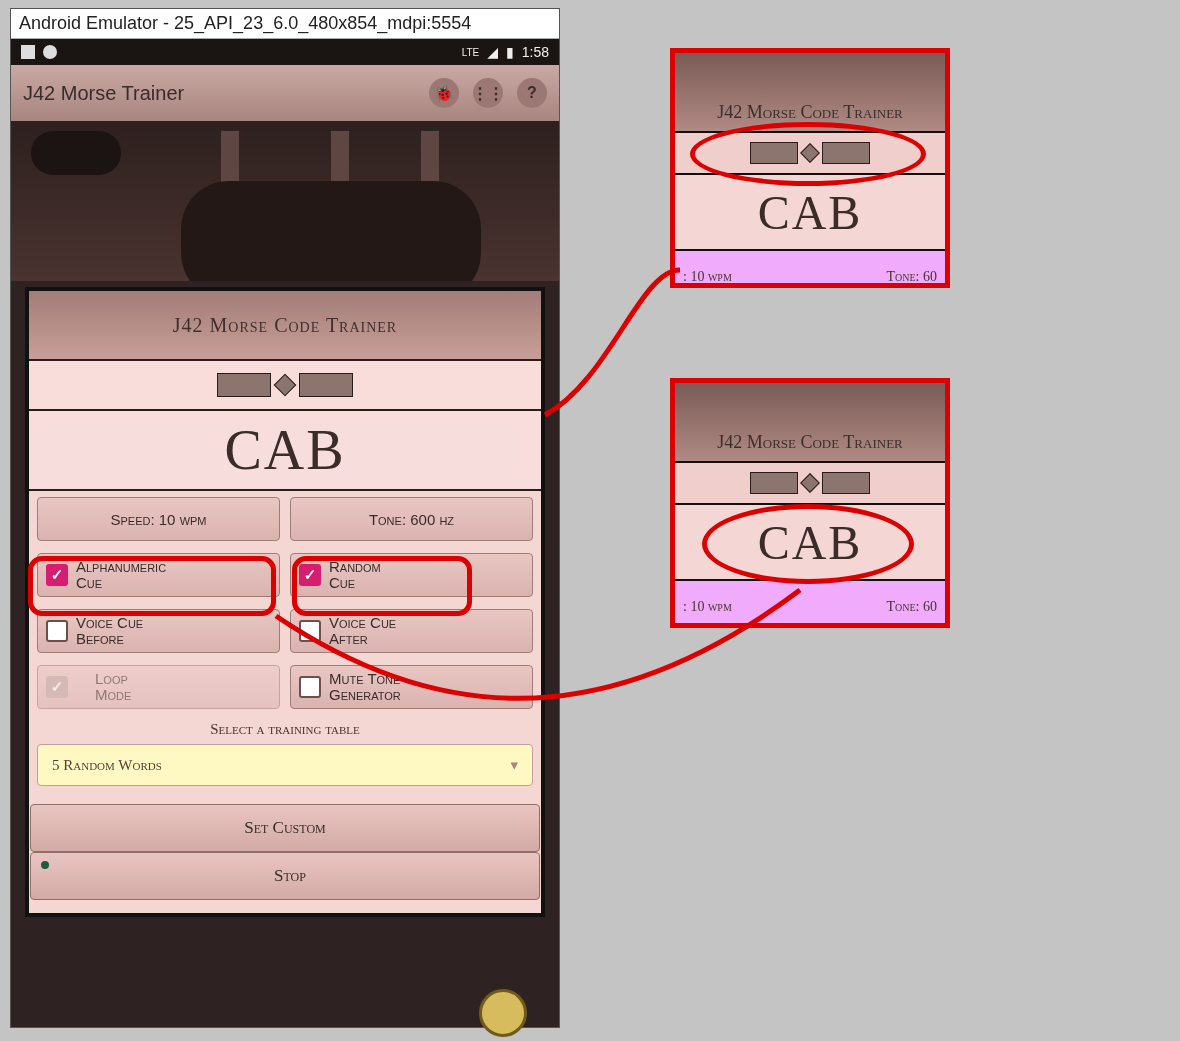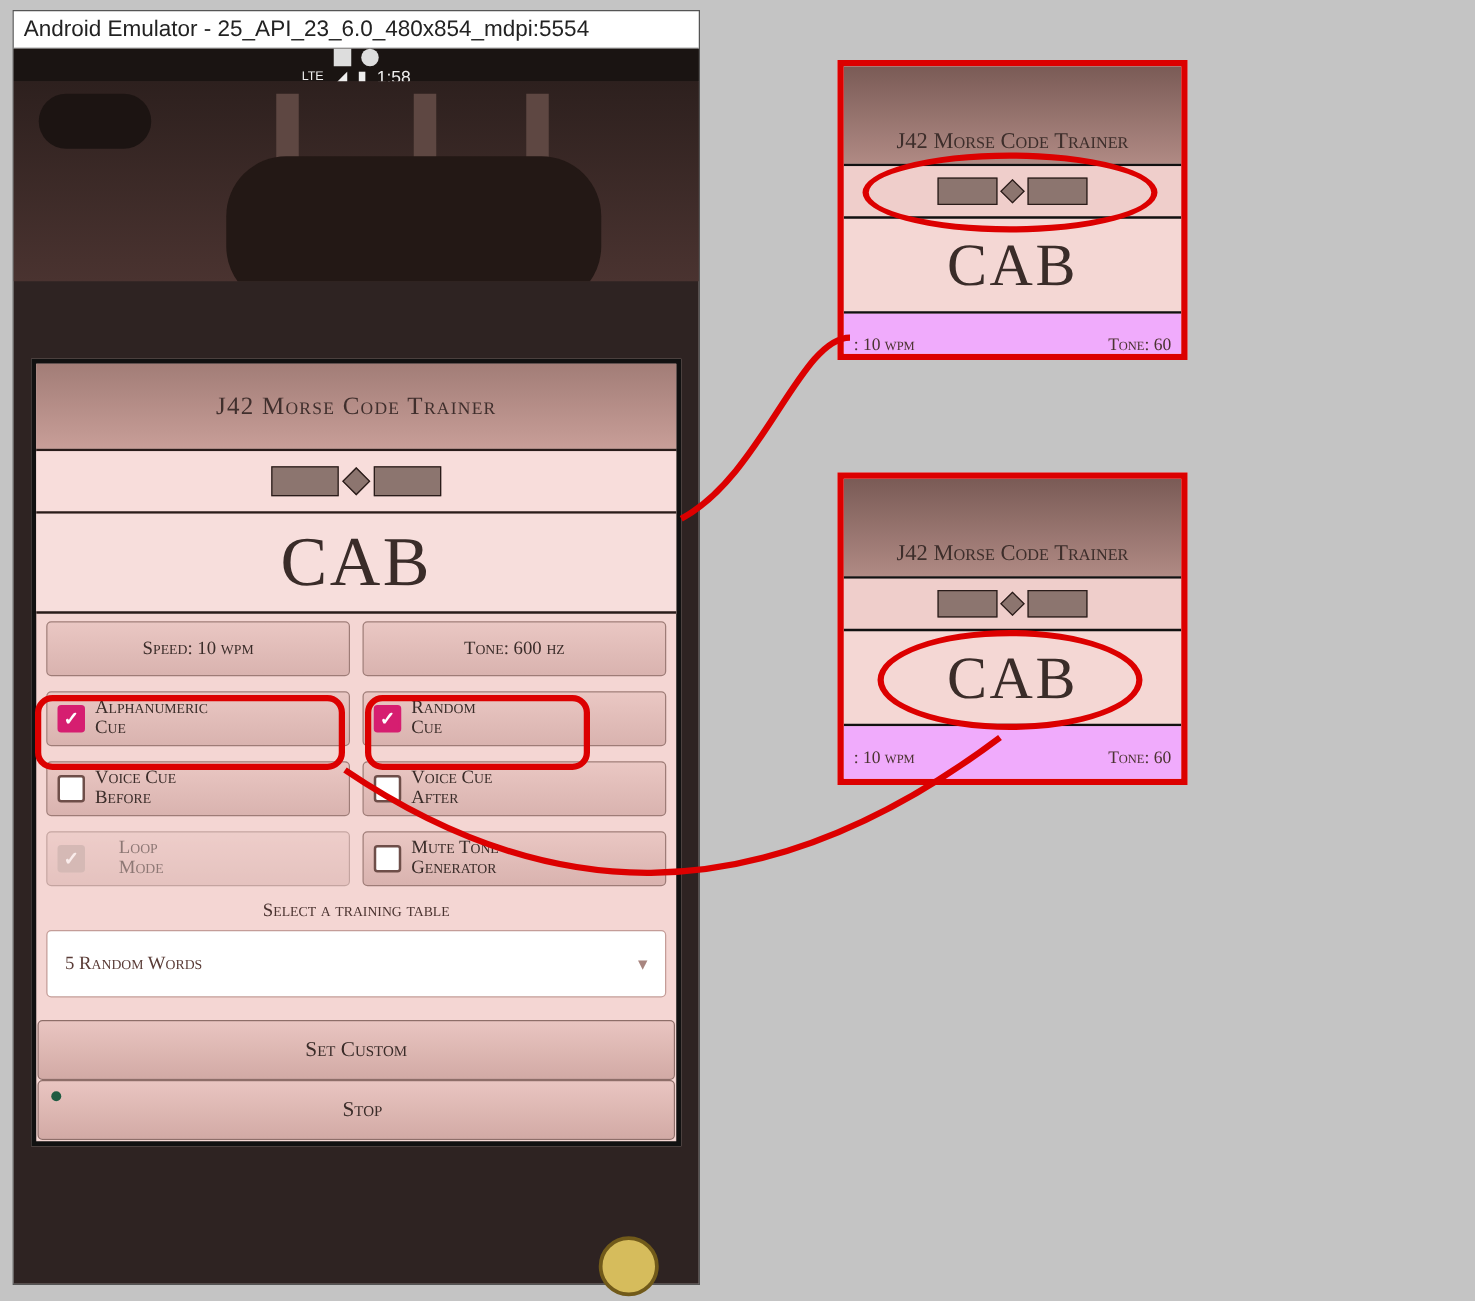--- a/index.html
+++ b/index.html
@@ -35,21 +35,20 @@
   
   .statusbar {
     height: 26px;
     display: flex;
     align-items: center;
     justify-content: space-between;
     padding: 0 10px;
     color: #eee;
     font-size: 14px;
     background: #1a1412;
-    flex-direction: column;
   }
   .statusbar .left, .statusbar .right { display: flex; gap: 8px; align-items: center; }
   .sb-icon { width: 14px; height: 14px; background: #ddd; }
   .sb-icon.round { border-radius: 7px; }
   
   .appbar {
     height: 56px;
     background: linear-gradient(#caa9a4,#a8857f);
     display: flex; align-items: center; justify-content: space-between;
     padding: 0 12px;
@@ -128,21 +127,21 @@
     padding: 6px 8px;
   }
   .pill {
     flex: 1;
     height: 44px;
     background: linear-gradient(#eac7c3,#d9b3af);
     border: 1px solid #9e7c77;
     border-radius: 4px;
     display: flex; align-items: center; justify-content: center;
     font-variant: small-caps;
-    font-family: Liberation Serif, serif;
+    font-family: Liberation Sans, sans-serif;
     font-size: 15px; color: #3a2c29;
     gap: 8px;
     padding: 0 8px;
   }
   .pill.left-align { justify-content: flex-start; }
   .pill.dim { opacity: .55; }
   .cb {
     width: 22px; height: 22px; border: 2px solid #6e4e49;
     border-radius: 3px; background: #fff;
     display: flex; align-items: center; justify-content: center;
@@ -153,22 +152,22 @@
   .select-label {
     text-align: center;
     font-variant: small-caps;
     font-family: Georgia, serif;
     color: #4a3330;
     padding: 6px 0 4px;
     font-size: 15px;
   }
   .dropdown {
     margin: 2px 8px 8px;
-    height: 54px;
-    background: #ffffff;
+    height: 42px;
+    background: #fef9c3;
     border: 1px solid #c49d98;
     border-radius: 4px;
     display: flex; align-items: center; justify-content: space-between;
     padding: 0 14px;
     font-variant: small-caps;
     font-family: Georgia, serif;
     font-size: 15px; color: #5a3c37;
   }
   .dropdown .chev { color: #a8857f; }
   .bottom-row {
@@ -282,20 +281,28 @@
         <span class="sb-icon round"></span>
       </div>
       <div class="right">
         <span style="font-size:10px;">LTE</span>
         <span>◢</span>
         <span>▮</span>
         <span>1:58</span>
       </div>
     </div>
 
+    <div class="appbar">
+      <div class="appbar-title">J42 Morse Trainer</div>
+      <div class="appbar-icons">
+        <div class="appbar-icon">🐞</div>
+        <div class="appbar-icon">⋮⋮</div>
+        <div class="appbar-icon">?</div>
+      </div>
+    </div>
 
     <div class="hero">
       <div class="knob"></div>
       <div class="post p1"></div>
         <div class="post p2"></div>
         <div class="post p3"></div>
       <div class="pad"></div>
     </div>
 
     <div class="card">

